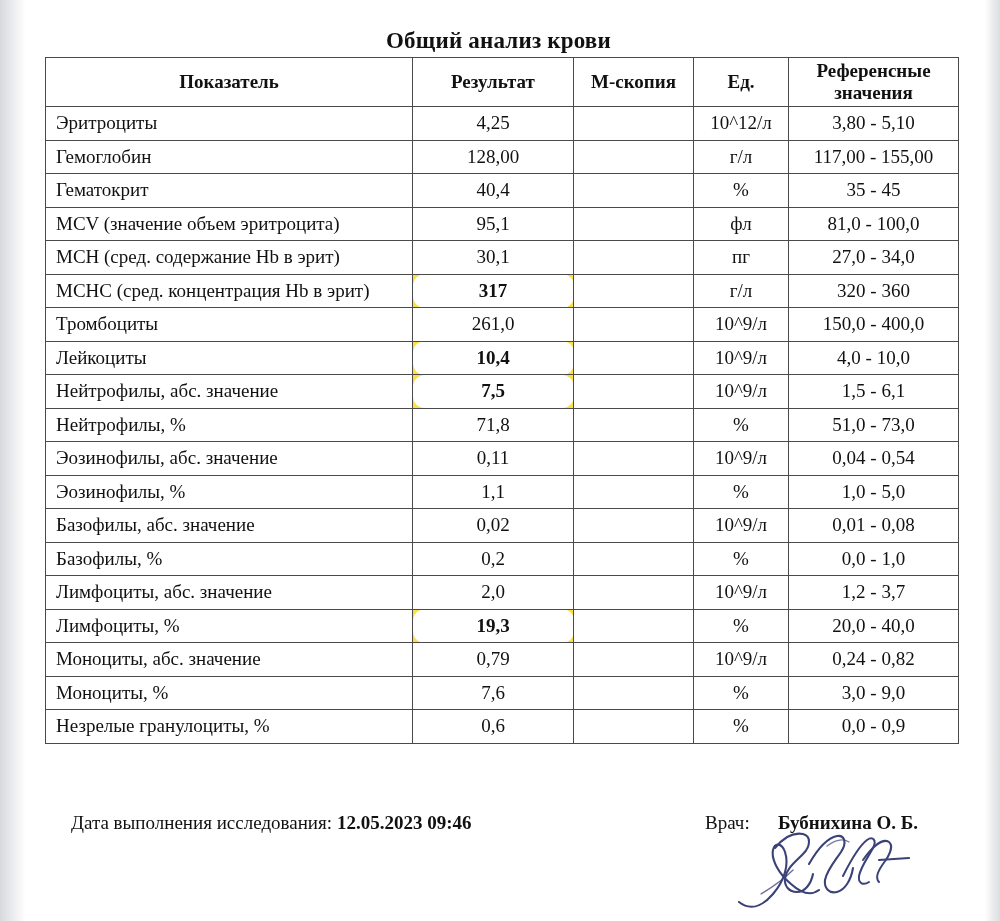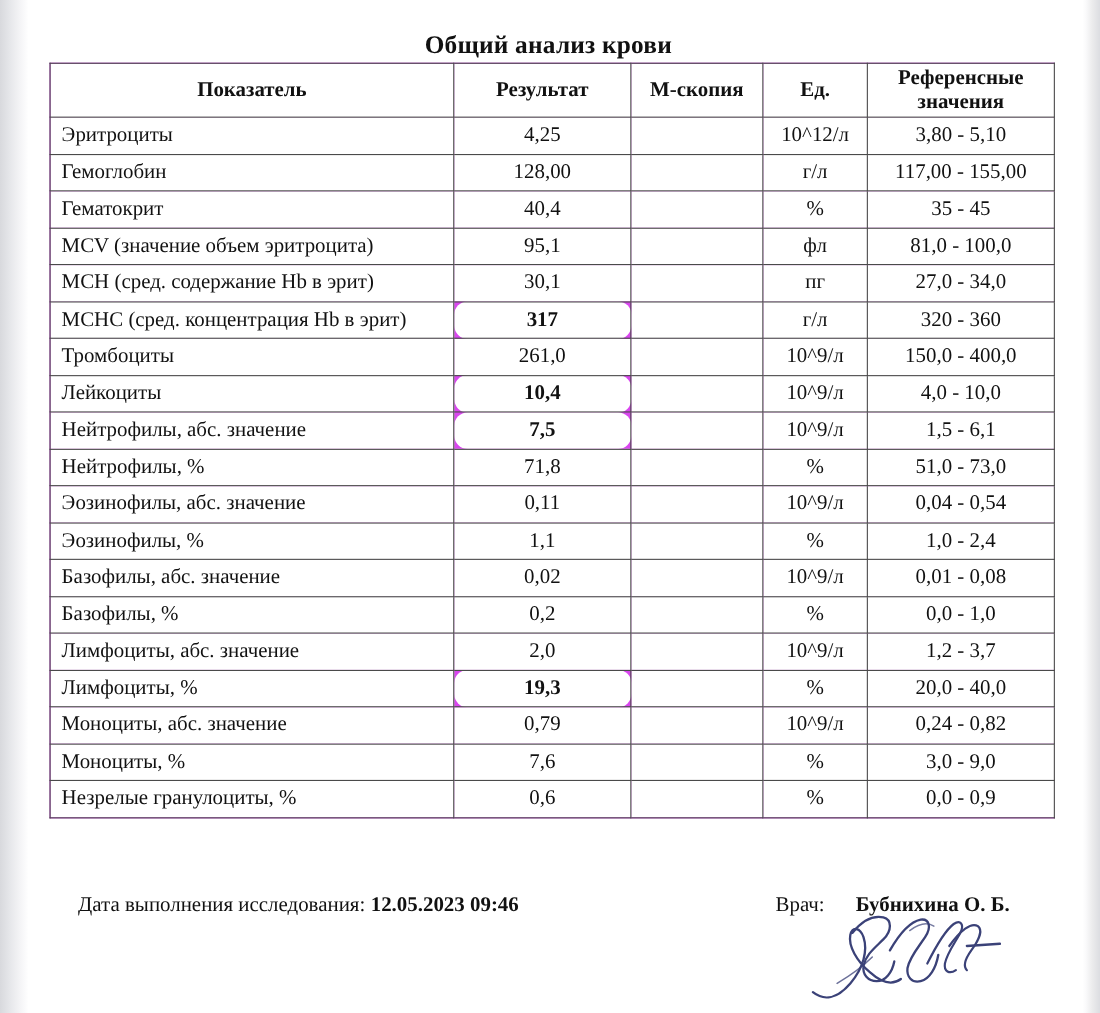--- a/index.html
+++ b/index.html
@@ -51,21 +51,21 @@
     letter-spacing: 0.2px;
   }
 
   table.labtable {
     position: absolute;
     left: 19px;
     top: 57px;
     width: 913px;
     border-collapse: collapse;
     table-layout: fixed;
-    background: #d946ef;
+    background: #fde047;
   }
   table.labtable th,
   table.labtable td {
     border: 1.5px solid #4a4a4a;
     padding: 0 10px;
     font-size: 19px;
     line-height: 1.15;
     vertical-align: middle;
     background: #ffffff;
   }
@@ -241,21 +241,21 @@
           <td class="result">0,11</td>
           <td class="micro"></td>
           <td class="unit">10^9/л</td>
           <td class="ref">0,04 - 0,54</td>
         </tr>
         <tr>
           <td class="name">Эозинофилы, %</td>
           <td class="result">1,1</td>
           <td class="micro"></td>
           <td class="unit">%</td>
-          <td class="ref">1,0 - 2,4</td>
+          <td class="ref">1,0 - 5,0</td>
         </tr>
         <tr>
           <td class="name">Базофилы, абс. значение</td>
           <td class="result">0,02</td>
           <td class="micro"></td>
           <td class="unit">10^9/л</td>
           <td class="ref">0,01 - 0,08</td>
         </tr>
         <tr>
           <td class="name">Базофилы, %</td>

